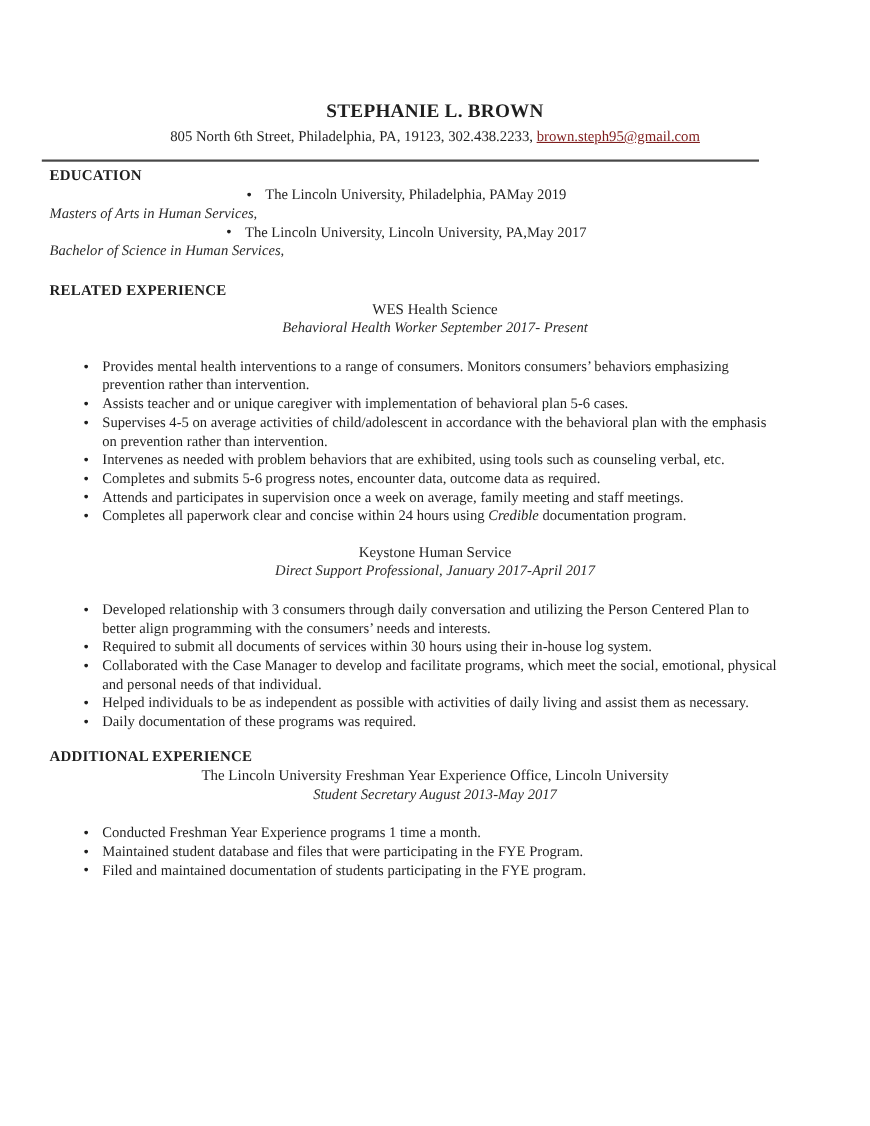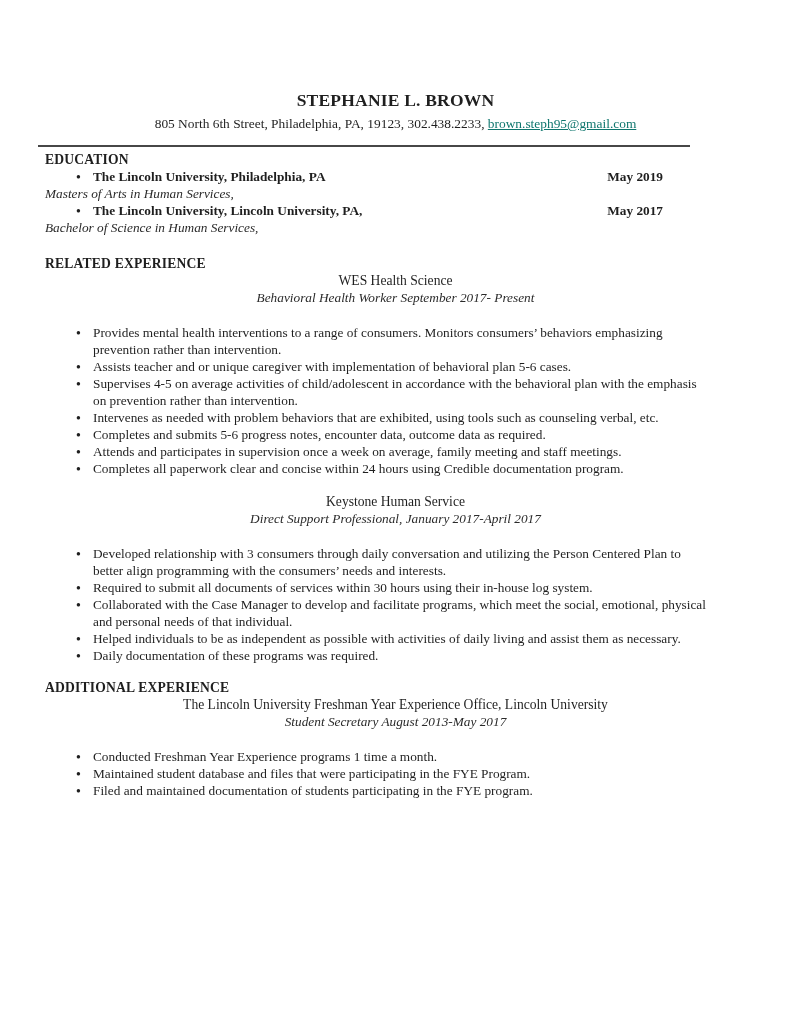--- a/index.html
+++ b/index.html
@@ -22,21 +22,21 @@
     font-size: 17.5px;
     line-height: 20px;
     letter-spacing: 0.2px;
   }
   .contact {
     text-align: center;
     margin-top: 5px;
     font-size: 13.4px;
   }
   .email {
-    color: #0f766e;
+    color: #7f1d1d;
     text-decoration: underline;
     cursor: pointer;
   }
   .rule {
     margin-top: 13px;
     margin-left: -7px;
     width: 652px;
     border-top: 2px solid #474747;
   }
   .sec-heading {
@@ -49,38 +49,38 @@
   .sec-heading.gap-md { margin-top: 15px; }
   .bulleted { position: relative; padding-left: 48px; }
   .bulleted::before {
     content: "●";
     position: absolute;
     left: 31px; top: 0;
     font-size: 8px;
     line-height: 17px;
     color: #1f1f1f;
   }
-  .edu-row { display: flex; justify-content: space-between; font-weight: bold; }
+  .edu-row { display: flex; justify-content: center; }
   .edu-school { white-space: nowrap; }
   .edu-date { margin-right: 83px; white-space: nowrap; }
   .edu-degree { font-style: italic; color: #2a2a2a; }
   .company { text-align: center; font-size: 13.6px; }
   .company.gap-above { margin-top: 16px; }
   .role { text-align: center; font-style: italic; color: #2a2a2a; }
   ul.bullets { list-style: none; margin-top: 18px; }
   ul.bullets li { position: relative; padding-left: 48px; padding-right: 40px; }
   ul.bullets li::before {
     content: "●";
     position: absolute;
     left: 31px; top: 0;
     font-size: 8px;
     line-height: 17px;
     color: #1f1f1f;
   }
-  .em { }
+  .em { font-style: italic; }
 </style>
 </head>
 <body>
 
 <div class="page">
 
   <div class="name">STEPHANIE L. BROWN</div>
 
   <div class="contact"><span>805 North 6th Street, Philadelphia, PA, 19123, 302.438.2233, </span><a class="email">brown.steph95@gmail.com</a></div>
 

